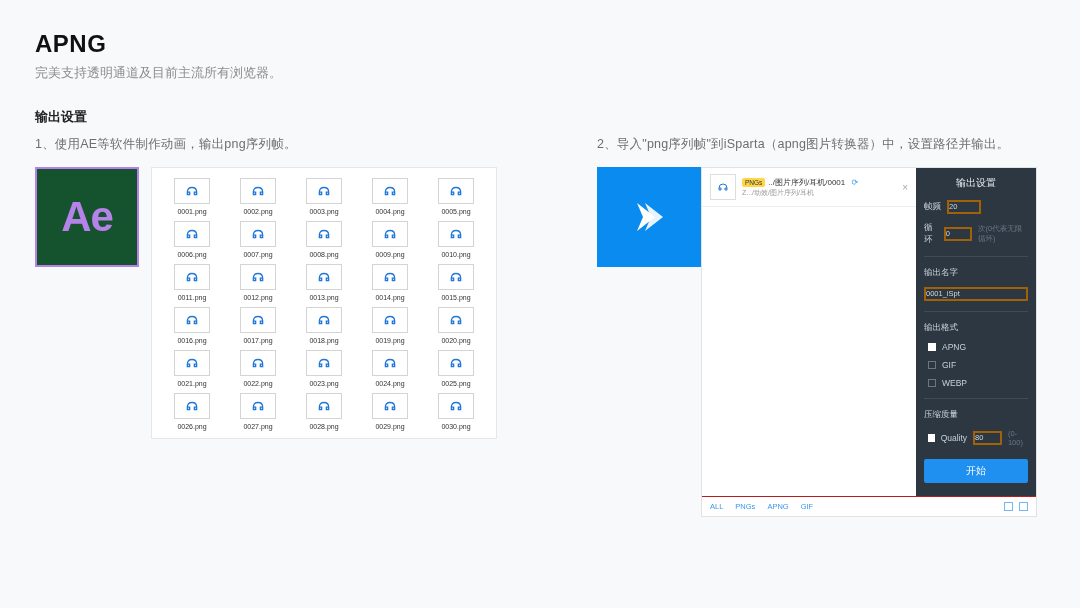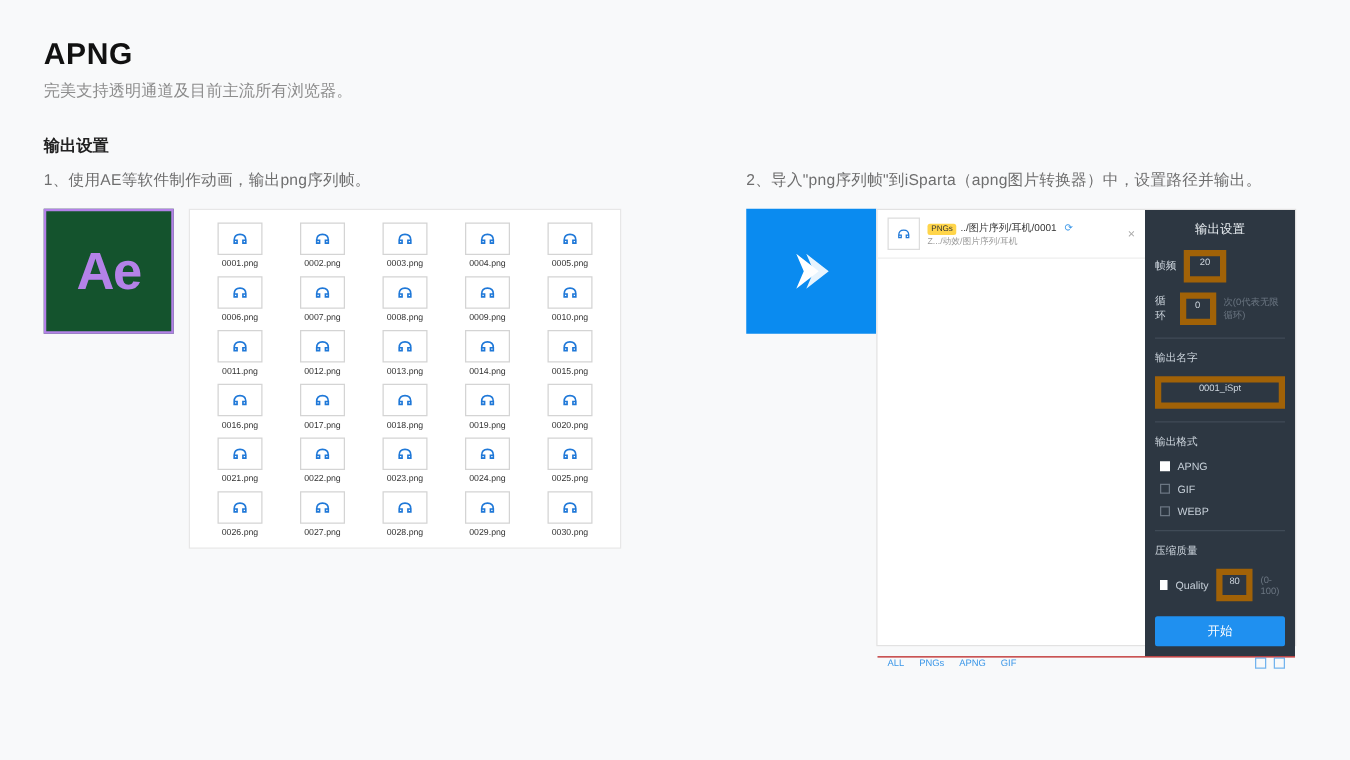--- a/index.html
+++ b/index.html
@@ -50,21 +50,21 @@
   .ispa-drop { flex: 1; display:flex; align-items:flex-start; justify-content:center; padding-top: 24px; font-size: 8px; color: #3b97e8; }
   .ispa-footer { height: 20px; border-top: 1px solid #b91c1c; display:flex; align-items:center; padding: 0 8px; gap: 12px; }
   .ispa-footer span { font-size: 7.5px; color: #3b97e8; }
   .ispa-footer .ricons { margin-left:auto; display:flex; gap:6px; }
   .ispa-footer .ricons i { width:9px; height:9px; border:1px solid #3b97e8; opacity:0.7; display:inline-block; }
 
   .ispa-side { width: 120px; background: #2d3742; color: #c7d0d9; padding: 8px 8px; font-size: 8.5px; display:flex; flex-direction:column; gap:8px; }
   .side-title { color:#e8edf1; font-size:10px; text-align:center; margin-bottom:2px; }
   .side-row { display:flex; align-items:center; gap:6px; }
   .side-label { color:#cfd7df; font-size:8.5px; }
-  .side-input { width: 34px; height: 26px; background: transparent; border:5px solid #a16207; color:#cfd7df; font-size:7.5px; text-align:center; }
+  .side-input { width: 34px; height: 14px; background: transparent; border:2px solid #a16207; color:#cfd7df; font-size:7.5px; text-align:left; }
   .side-input.wide { width:100%; }
   .side-hint { color:#6b7682; font-size:7.5px; }
   .side-sep { height:1px; background:#404b57; margin: 2px 0; }
   .chk { width:8px; height:8px; background:#fff; border:none; display:inline-block; }
   .chk.off { background:transparent; border:1px solid #6b7682; }
   .fmt-row { display:flex; align-items:center; gap:6px; padding-left:4px; }
   .start-btn { background:#1f90f0; color:#fff; font-size:10px; text-align:center; padding:5px 0; margin-top:4px; border-radius:2px; }
 
   .brand { position:absolute; right: 35px; bottom: 18px; font-size: 19px; font-weight:700; color:#111; font-family: Arial, sans-serif; letter-spacing:-0.3px; }
   .brand .s { color:#ff6a00; }

